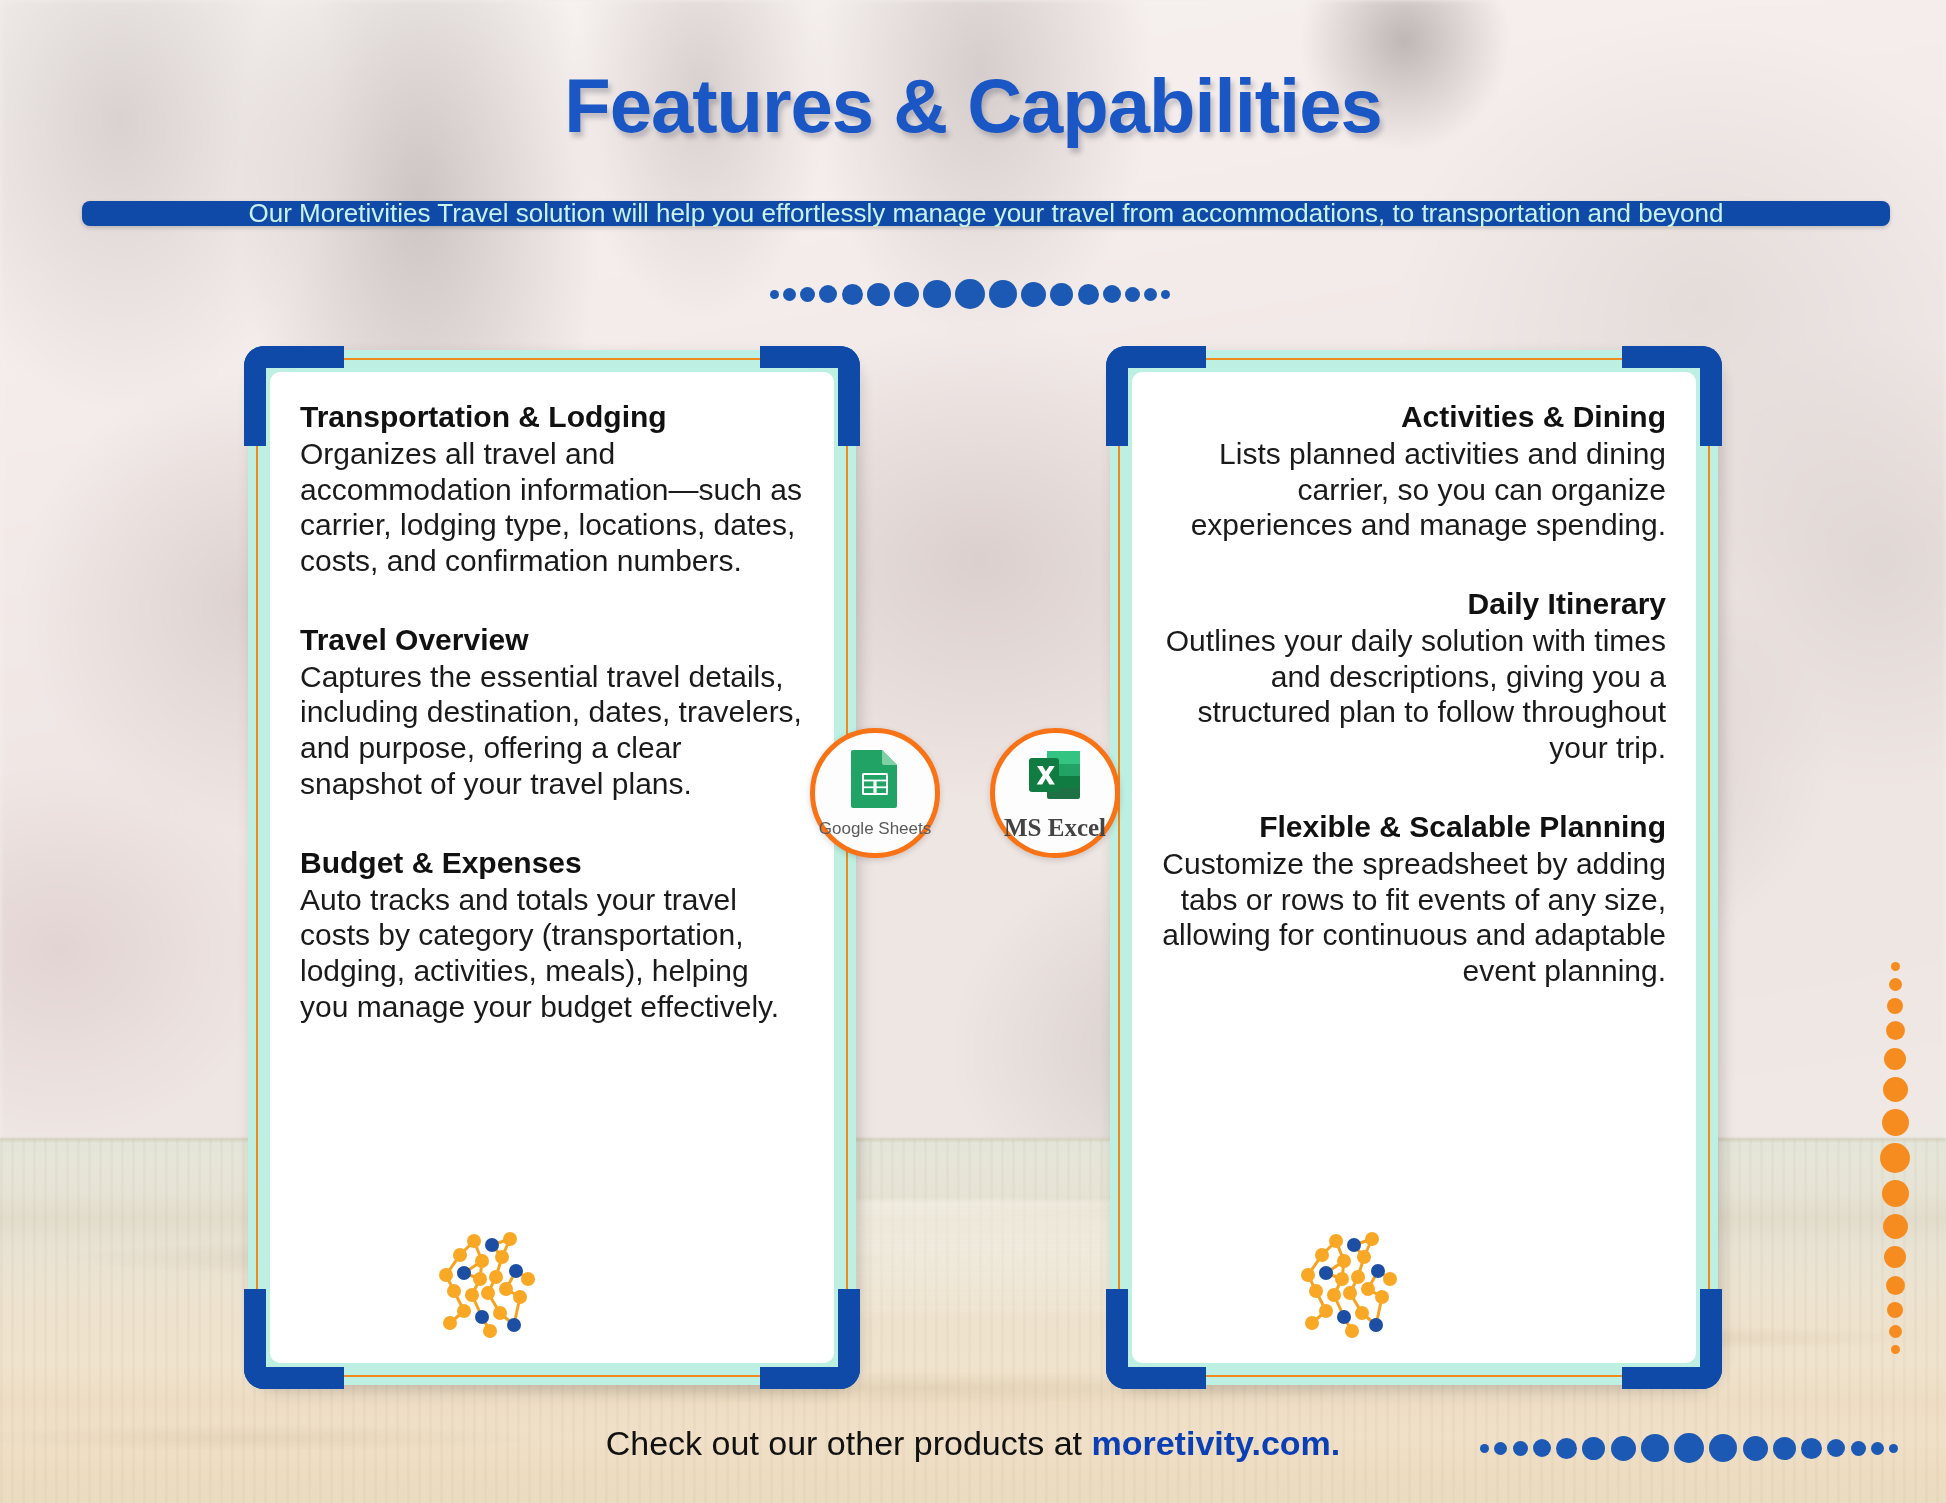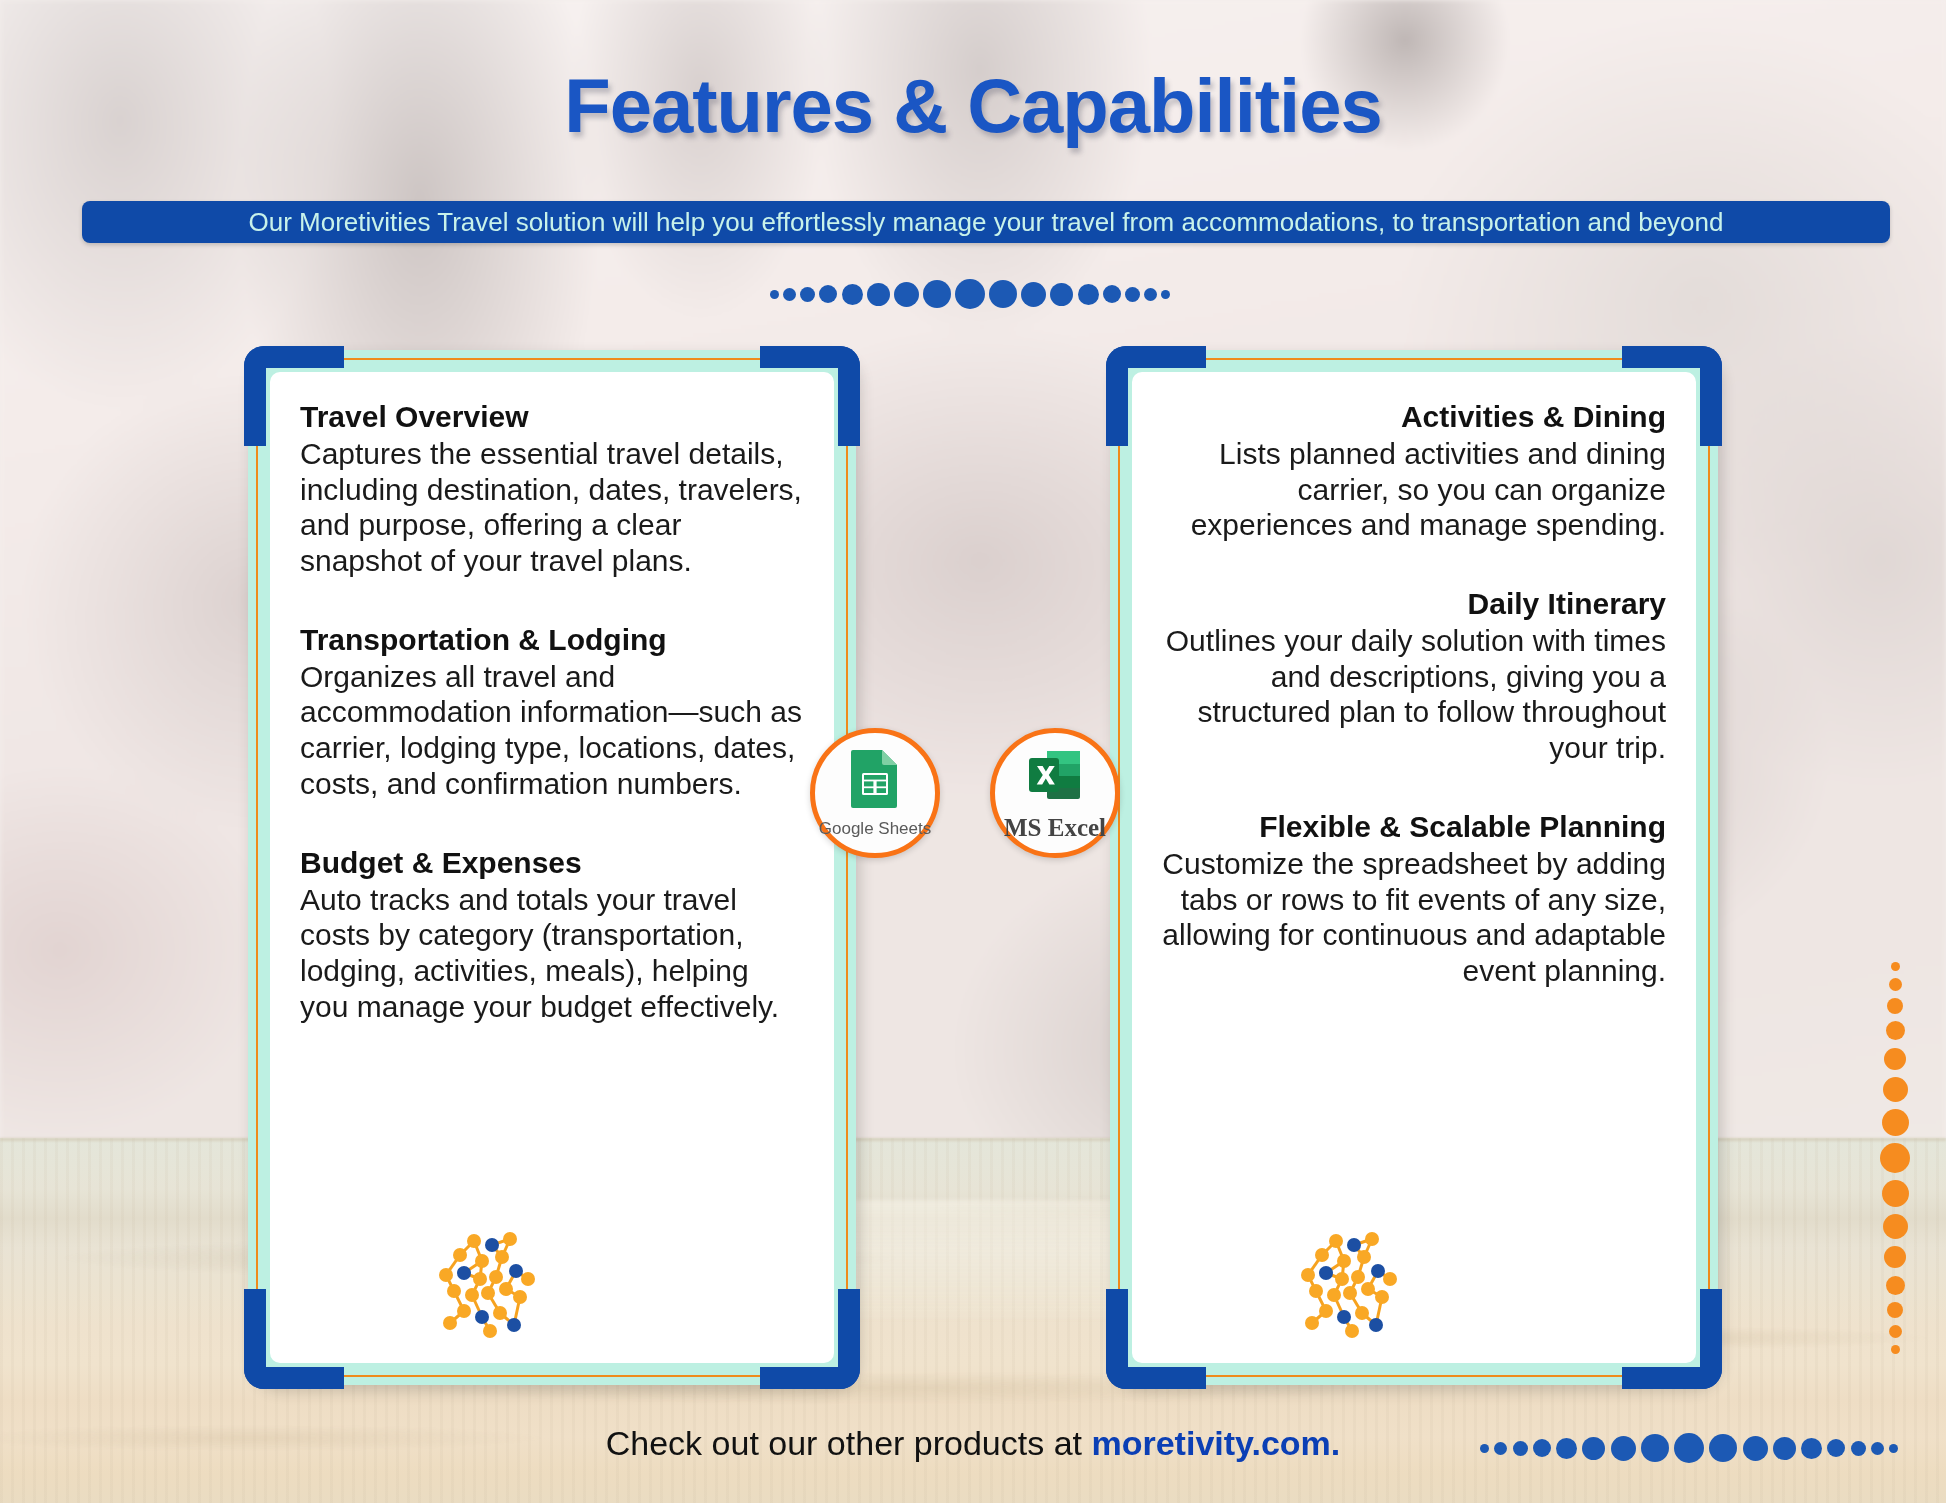--- a/index.html
+++ b/index.html
@@ -62,21 +62,21 @@
 
   
   #title {
     position: absolute; left: 0; top: 62px; width: 1946px;
     text-align: center; z-index: 6;
     font-size: 76px; font-weight: bold; letter-spacing: -1px;
     color: #1a56c4;
     text-shadow: 3px 5px 5px rgba(90,90,110,0.33);
   }
   #subtitle-bar {
-    position: absolute; left: 82px; top: 201px; width: 1808px; height: 42px;
+    position: absolute; left: 82px; top: 201px; width: 1808px; height: 25px;
     background: #0f4aa8; border-radius: 8px; z-index: 6;
     box-shadow: 0 2px 4px rgba(0,0,0,0.18);
     display: flex; align-items: center; justify-content: center;
   }
   #subtitle-bar span {
     font-size: 26px; color: #c8f2ea; white-space: nowrap;
   }
 
   
   .dotrow { position: absolute; display: flex; align-items: center; z-index: 6; }
@@ -191,26 +191,26 @@
 <div class="card" id="card-left">
   <div class="card-frame"></div>
   <div class="card-orange"></div>
   <div class="corner tl"></div>
   <div class="corner tr"></div>
   <div class="corner bl"></div>
   <div class="corner br"></div>
   <div class="card-inner">
     <div class="card-body">
       <div class="feature">
+        <h3>Transportation &amp; Lodging</h3>
+        <p>Organizes all travel and accommodation information—such as carrier, lodging type, locations, dates, costs, and confirmation numbers.</p>
+      </div>
+      <div class="feature">
         <h3>Travel Overview</h3>
         <p>Captures the essential travel details, including destination, dates, travelers, and purpose, offering a clear snapshot of your travel plans.</p>
-      </div>
-      <div class="feature">
-        <h3>Transportation &amp; Lodging</h3>
-        <p>Organizes all travel and accommodation information—such as carrier, lodging type, locations, dates, costs, and confirmation numbers.</p>
       </div>
       <div class="feature">
         <h3>Budget &amp; Expenses</h3>
         <p>Auto tracks and totals your travel costs by category (transportation, lodging, activities, meals), helping you manage your budget effectively.</p>
       </div>
     </div>
     <div class="cluster" id="cluster-left" style="left:160px; bottom:20px;"><svg width="112" height="112" viewBox="0 0 112 112">
           <line x1="44" y1="10" x2="30" y2="24" stroke="#f6a21f" stroke-width="3"></line>
           <line x1="44" y1="10" x2="52" y2="30" stroke="#f6a21f" stroke-width="3"></line>
           <line x1="62" y1="14" x2="72" y2="26" stroke="#f6a21f" stroke-width="3"></line>

